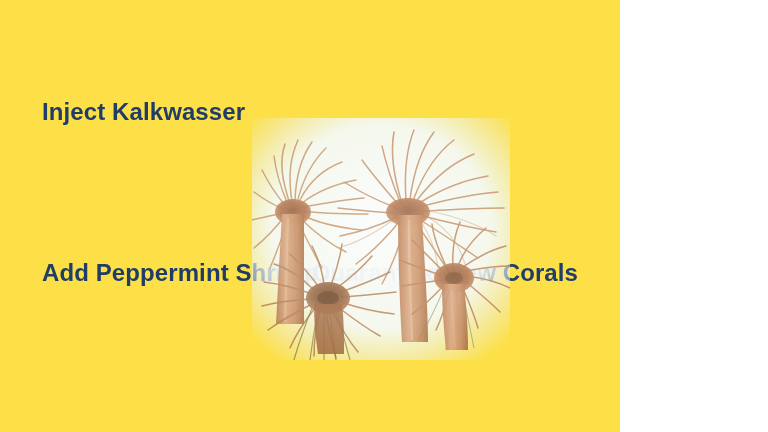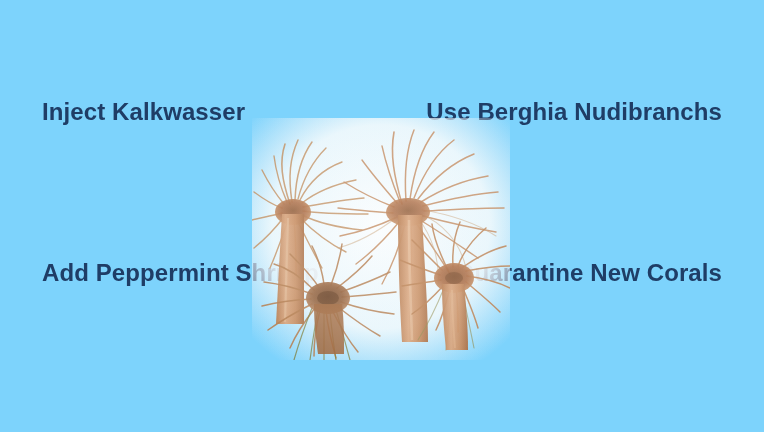--- a/index.html
+++ b/index.html
@@ -7,23 +7,23 @@
     padding: 0;
   }
   body {
     width: 768px;
     height: 432px;
     overflow: hidden;
     font-family: "Liberation Sans", sans-serif;
   }
   #slide {
     position: relative;
-    width: 764px;
+    width: 620px;
     height: 432px;
-    background: #7dd3fc;
+    background: #fde047;
     box-sizing: border-box;
   }
 
   .label {
     position: absolute;
     font-family: "Liberation Sans", sans-serif;
     font-weight: bold;
     font-size: 24px;
     line-height: 35px;
     letter-spacing: 0.1px;
@@ -50,21 +50,20 @@
   }
   #photo svg { display: block; width: 100%; height: 100%; }
 </style>
 </head>
 <body>
 
 <div id="slide">
 
   <div class="label left" id="label-top-left">Inject Kalkwasser</div>
 
-  <div class="label right" id="label-top-right">Use Berghia Nudibranchs</div>
 
   <div class="label left" id="label-bottom-left">Add Peppermint Shrimp</div>
 
   <div class="label right" id="label-bottom-right">Quarantine New Corals</div>
 
   <div id="photo">
     <svg viewBox="0 0 258 242" xmlns="http://www.w3.org/2000/svg" aria-hidden="true">
       <defs>
         <radialGradient id="bgFade" cx="50%" cy="45%" r="68%">
           <stop offset="0%" stop-color="#fbfdfe" stop-opacity="1"></stop>

